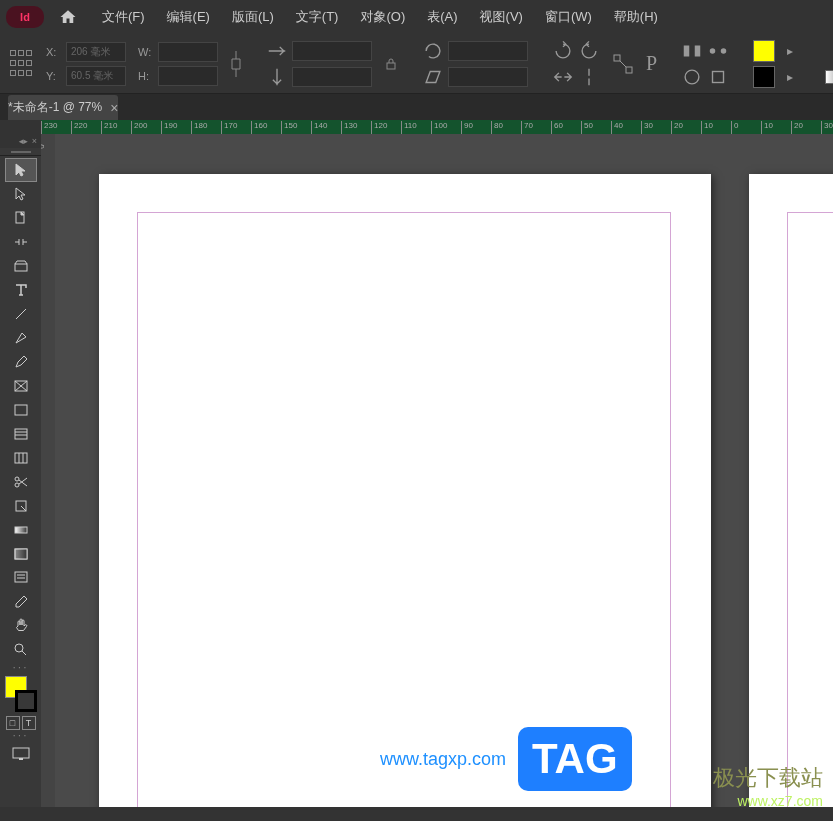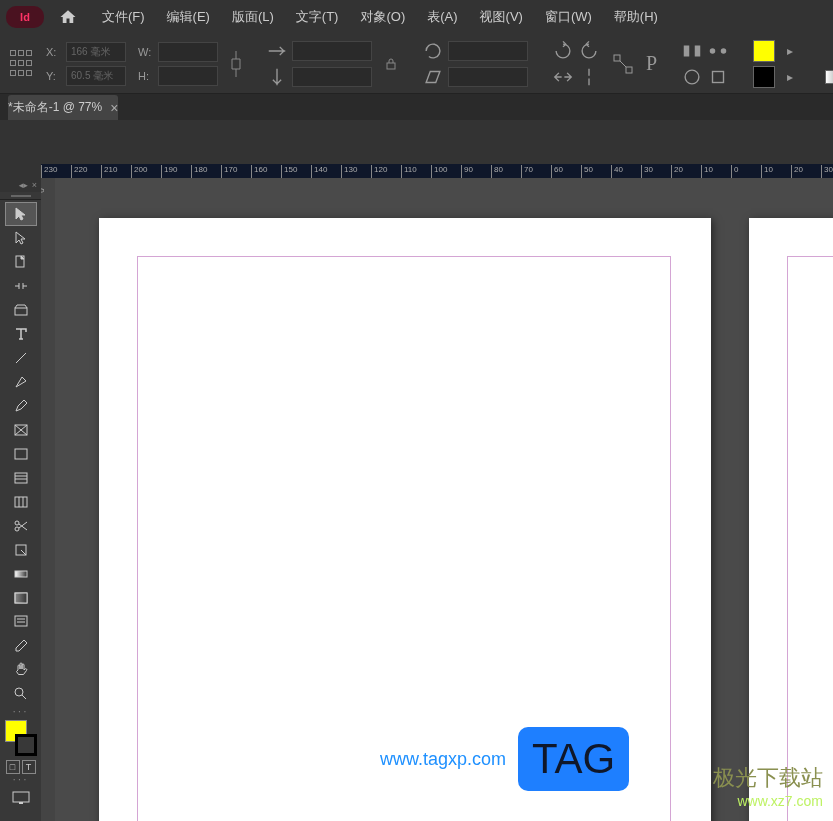--- a/index.html
+++ b/index.html
@@ -25,21 +25,21 @@
 .ctrl-row { display: flex; align-items: center; gap: 4px; }
 .icon-btn { width: 22px; height: 22px; display: flex; align-items: center; justify-content: center; color: #999; cursor: pointer; }
 .color-swatch { width: 22px; height: 22px; }
 .yellow-swatch { background: #ffff00; border: 1px solid #666; }
 .black-swatch { background: #000; border: 1px solid #666; }
 
 .tab-bar { height: 26px; background: #2a2a2a; display: flex; align-items: flex-end; padding-left: 8px; }
 .tab { background: #444; padding: 4px 0; display: flex; align-items: center; gap: 8px; font-size: 12px; border-top-left-radius: 3px; border-top-right-radius: 3px; }
 .tab-close { cursor: pointer; font-size: 14px; color: #aaa; }
 
-.ruler-top { height: 14px; background: #0f172a; display: flex; align-items: center; position: relative; overflow: hidden; margin-left: 41px; margin-top: 44px; }
+.ruler-top { height: 14px; background: #14532d; display: flex; align-items: center; position: relative; overflow: hidden; margin-left: 41px; }
 .ruler-top span { position: absolute; font-size: 8px; color: #aaa; top: 1px; border-left: 1px solid #888; padding-left: 2px; height: 13px; }
 
 .workspace { display: flex; height: calc(100% - 148px); }
 
 .toolbox-wrap { width: 41px; display: flex; flex-direction: column; }
 .toolbox-header { height: 14px; background: #333; display: flex; align-items: center; justify-content: flex-end; padding-right: 4px; gap: 4px; }
 .toolbox-header span { font-size: 9px; color: #888; cursor: pointer; }
 .toolbox-handle { height: 8px; background: #383838; border-bottom: 1px solid #222; display: flex; align-items: center; justify-content: center; }
 .toolbox-handle::before { content: ""; width: 20px; height: 2px; background: #666; }
 .toolbox { background: #383838; flex: 1; display: flex; flex-direction: column; align-items: center; padding-top: 2px; }
@@ -63,21 +63,21 @@
 .page1 { left: 44px; top: 40px; width: 612px; height: 780px; }
 .page2 { left: 694px; top: 40px; width: 612px; height: 780px; }
 .margin-guide { position: absolute; border: 1px solid #d4a5d4; }
 .page1 .margin-guide { left: 38px; top: 38px; right: 38px; bottom: 38px; width: 534px; height: 700px; }
 .page2 .margin-guide { left: 38px; top: 38px; width: 534px; height: 700px; }
 
 .watermark { position: absolute; bottom: 30px; left: 380px; display: flex; align-items: center; gap: 12px; }
 .wm-text { display: flex; flex-direction: column; }
 .wm-title { color: #ff0000; font-size: 32px; font-weight: bold; font-style: italic; }
 .wm-url { color: #1e90ff; font-size: 18px; }
-.wm-badge { background: #1e7fff; color: #0f172a; font-size: 42px; font-weight: normal; padding: 8px 14px; border-radius: 10px; }
+.wm-badge { background: #1e7fff; color: #ffffff; font-size: 42px; font-weight: bold; padding: 8px 14px; border-radius: 10px; }
 .wm-site { position: absolute; right: 10px; bottom: 12px; text-align: right; }
 .wm-site-name { color: #8a9050; font-size: 22px; }
 .wm-site-url { color: #bef264; font-size: 14px; }
 </style>
 </head>
 <body>
 
 <div class="menubar">
   <div class="app-icon">Id</div>
   <div class="home-icon">
@@ -104,21 +104,21 @@
       <span></span>
       <span></span>
       <span></span>
       <span></span>
       <span></span>
       <span></span>
   </div>
   <div class="coords">
     <div class="coord-row">
       <span class="coord-label">X:</span>
-      <div class="coord-input">166 毫米</div>
+      <div class="coord-input">206 毫米</div>
     </div>
     <div class="coord-row">
       <span class="coord-label">Y:</span>
       <div class="coord-input">60.5 毫米</div>
     </div>
   </div>
   <div class="coords">
     <div class="coord-row">
       <span class="coord-label">W:</span>
       <div class="coord-input"></div>

